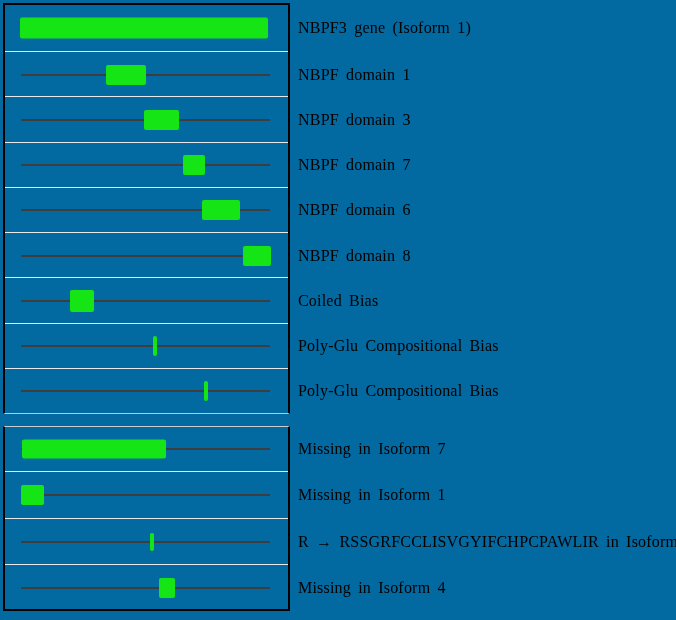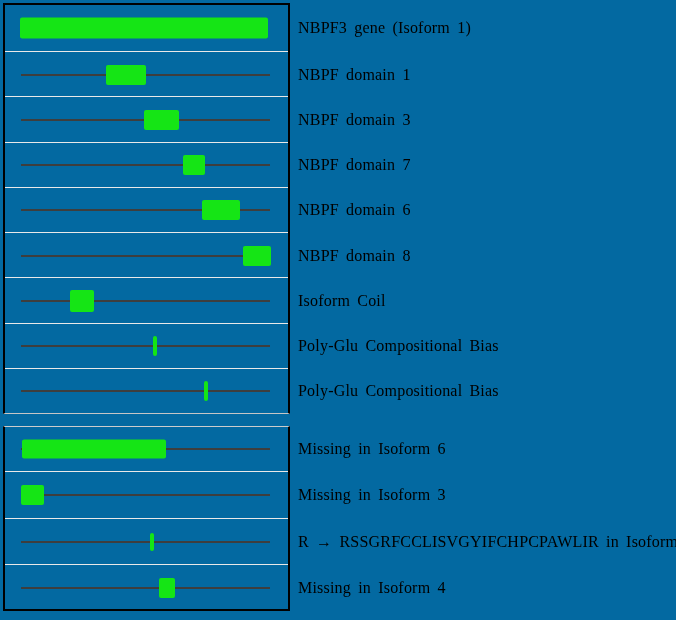--- a/index.html
+++ b/index.html
@@ -118,43 +118,43 @@
         <span class="feature-label">NBPF domain 6</span>
       </div>
       <div class="row">
         <div class="track-line" style="left: 21px; width: 249px; background: rgb(62, 62, 62);"></div>
         <div class="feature" style="left: 243px; width: 28px; height: 20px; background: rgb(21, 229, 21);"></div>
         <span class="feature-label">NBPF domain 8</span>
       </div>
       <div class="row">
         <div class="track-line" style="left: 21px; width: 249px; background: rgb(62, 62, 62);"></div>
         <div class="feature" style="left: 70px; width: 24px; height: 22px; background: rgb(21, 229, 21);"></div>
-        <span class="feature-label">Isoform Coil</span>
+        <span class="feature-label">Coiled Bias</span>
       </div>
       <div class="row">
         <div class="track-line" style="left: 21px; width: 249px; background: rgb(62, 62, 62);"></div>
         <div class="feature" style="left: 153px; width: 4px; height: 20px; background: rgb(21, 229, 21);"></div>
         <span class="feature-label">Poly-Glu Compositional Bias</span>
       </div>
       <div class="row">
         <div class="track-line" style="left: 21px; width: 249px; background: rgb(62, 62, 62);"></div>
         <div class="feature" style="left: 204px; width: 4px; height: 20px; background: rgb(21, 229, 21);"></div>
         <span class="feature-label">Poly-Glu Compositional Bias</span>
       </div>
     </div>
   <div class="group group-2" id="group-1">
       <div class="row">
         <div class="track-line" style="left: 21px; width: 249px; background: rgb(62, 62, 62);"></div>
         <div class="feature" style="left: 22px; width: 144px; height: 19px; background: rgb(21, 229, 21);"></div>
-        <span class="feature-label">Missing in Isoform 6</span>
+        <span class="feature-label">Missing in Isoform 7</span>
       </div>
       <div class="row">
         <div class="track-line" style="left: 21px; width: 249px; background: rgb(62, 62, 62);"></div>
         <div class="feature" style="left: 21px; width: 23px; height: 20px; background: rgb(21, 229, 21);"></div>
-        <span class="feature-label">Missing in Isoform 3</span>
+        <span class="feature-label">Missing in Isoform 1</span>
       </div>
       <div class="row">
         <div class="track-line" style="left: 21px; width: 249px; background: rgb(62, 62, 62);"></div>
         <div class="feature" style="left: 150px; width: 4px; height: 18px; background: rgb(21, 229, 21);"></div>
         <span class="feature-label">R → RSSGRFCCLISVGYIFCHPCPAWLIR in Isoform 3</span>
       </div>
       <div class="row">
         <div class="track-line" style="left: 21px; width: 249px; background: rgb(62, 62, 62);"></div>
         <div class="feature" style="left: 159px; width: 16px; height: 20px; background: rgb(21, 229, 21);"></div>
         <span class="feature-label">Missing in Isoform 4</span>

